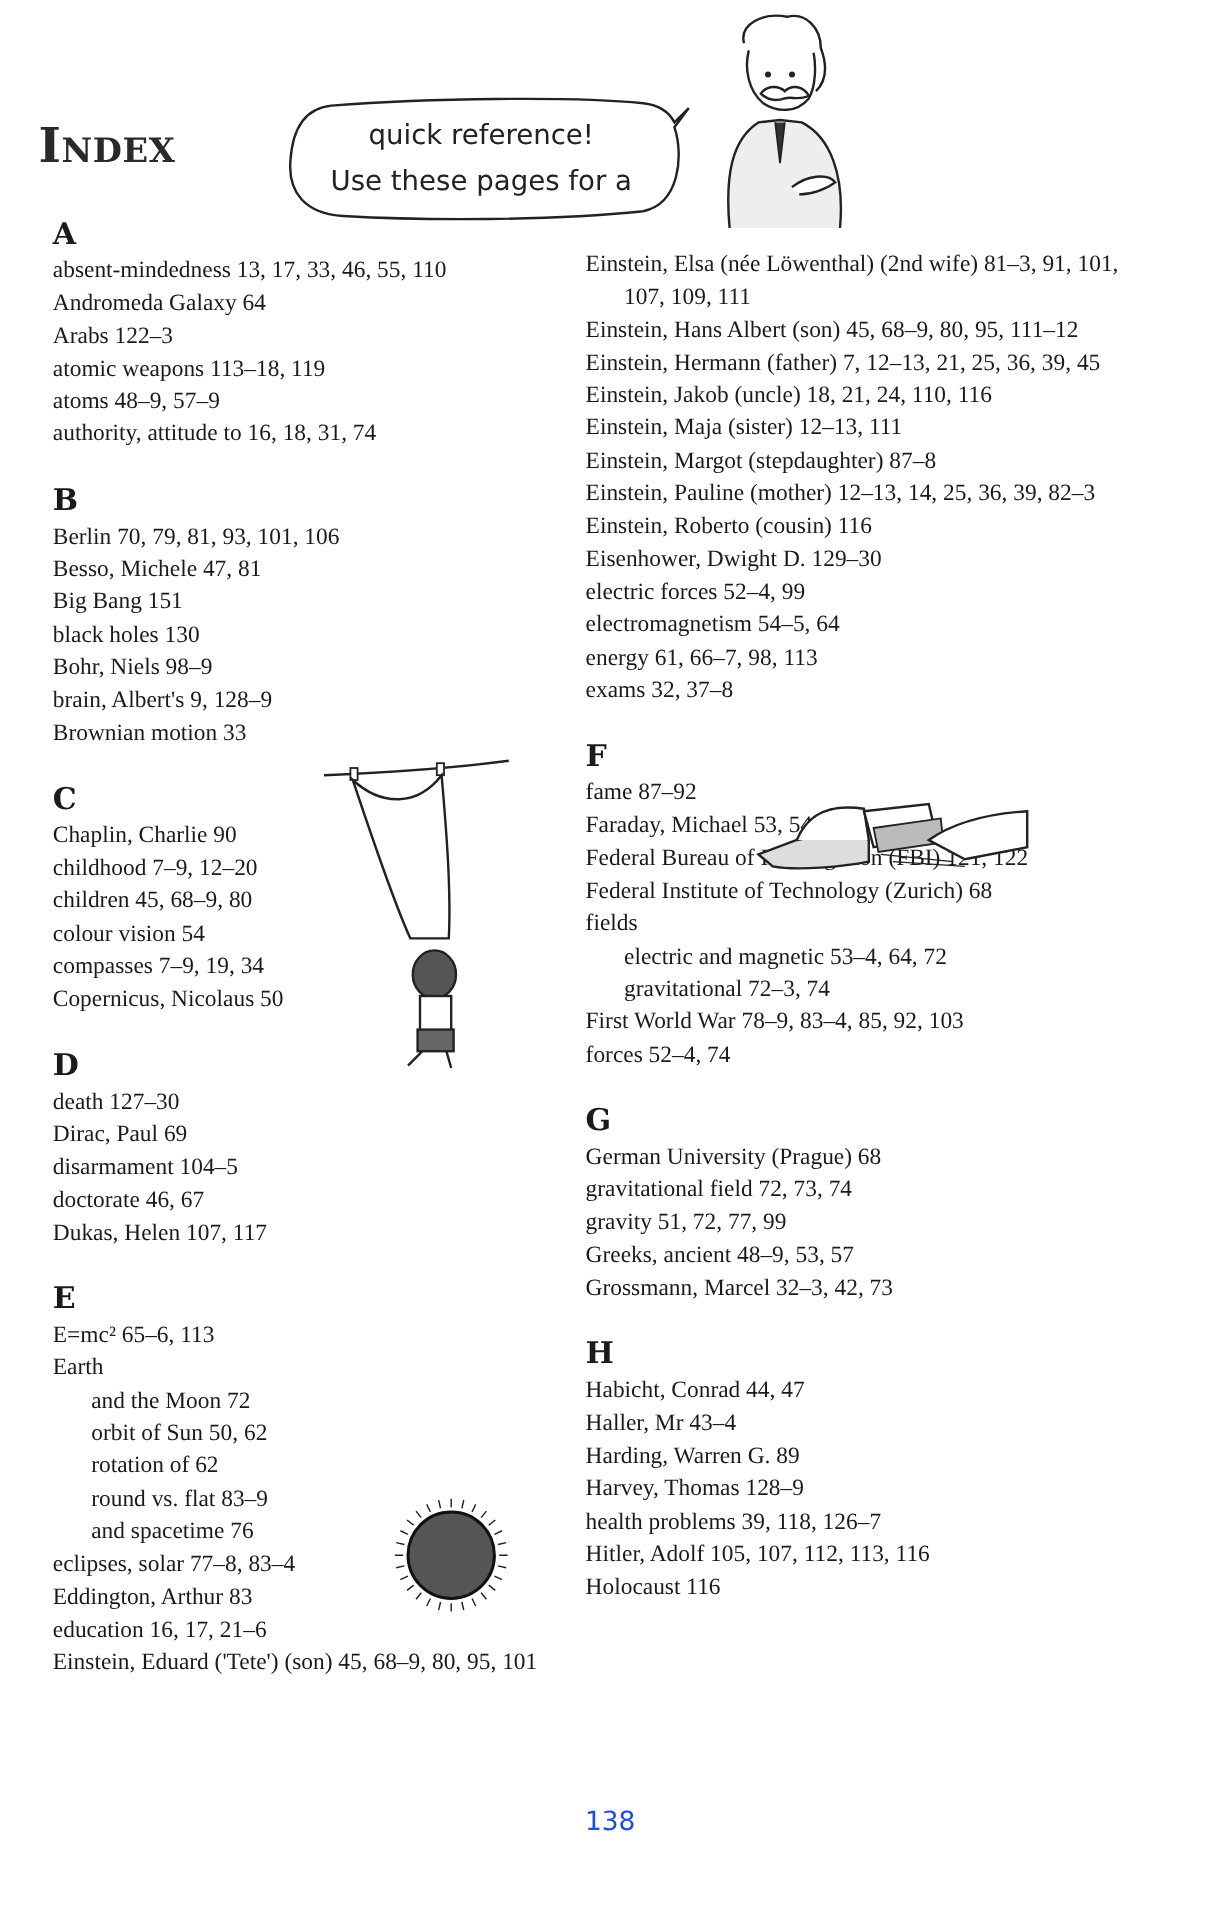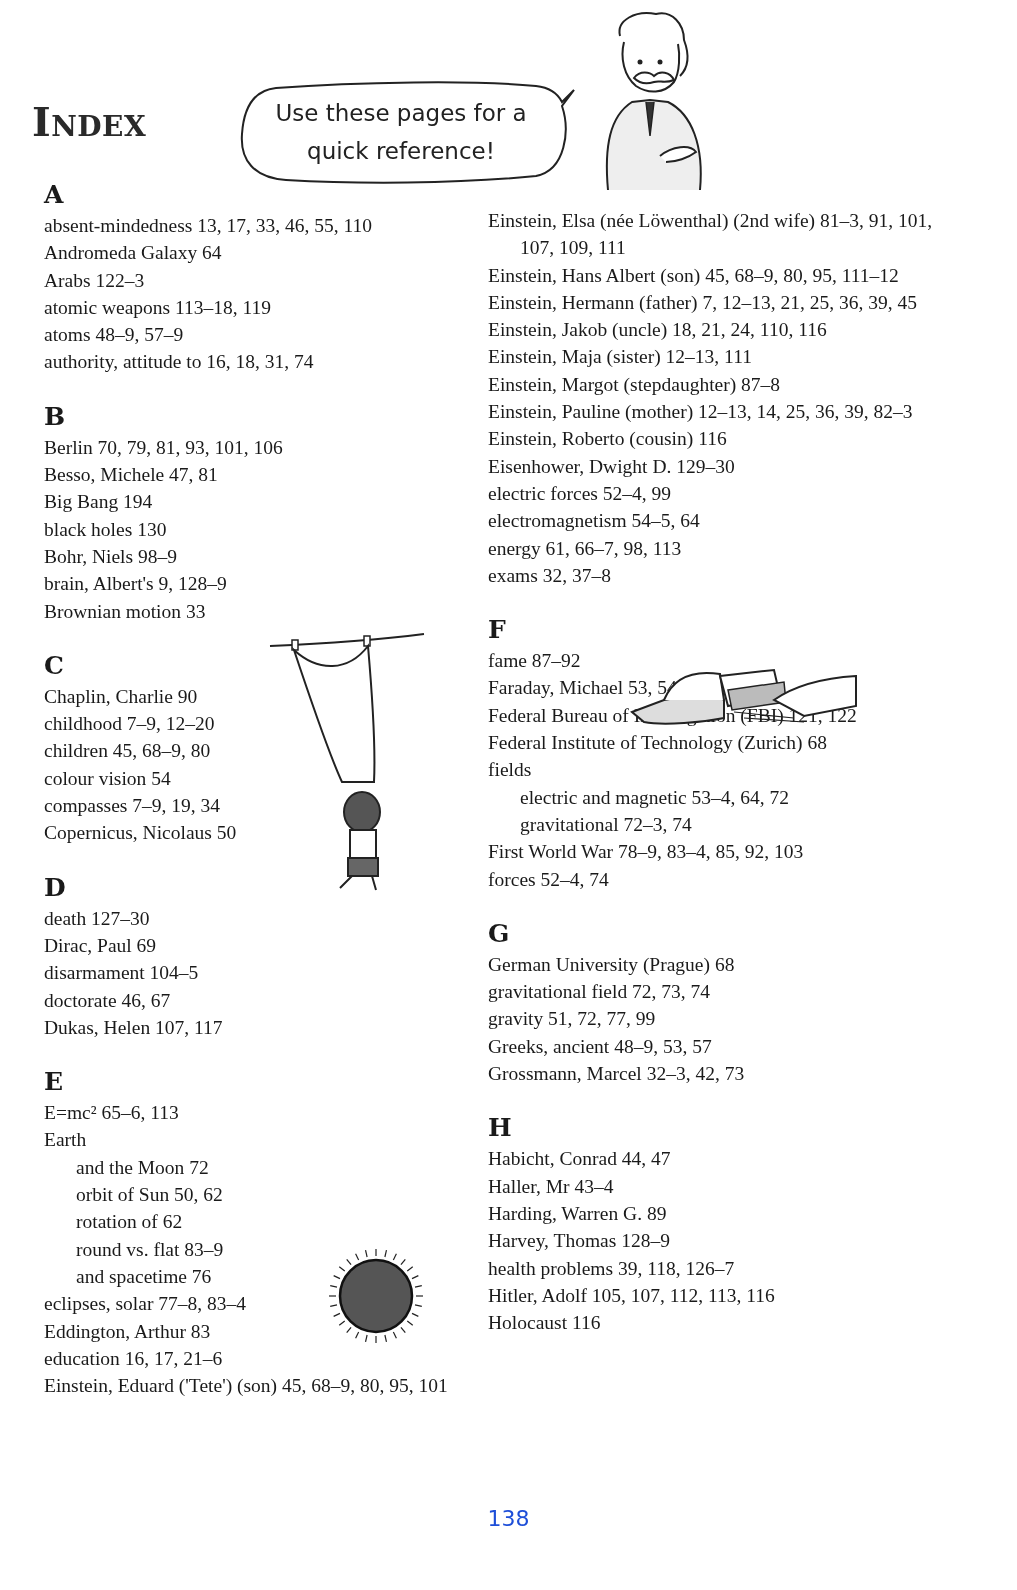--- a/index.html
+++ b/index.html
@@ -41,22 +41,22 @@
 
 <div class="page">
 
   <div class="title">Index</div>
 
   <div class="bubble">
     <svg width="340" height="106" viewBox="0 0 340 106">
       <path d="M40,8 C120,2 240,0 300,6 C318,8 324,18 326,22 L338,10 L326,26 C334,50 330,90 300,96 C220,104 120,104 50,100 C18,98 4,80 6,54 C8,24 20,10 40,8 Z" fill="#fff" stroke="#222" stroke-width="2"></path>
     </svg>
     <div class="bubble-text">
+      <div>quick reference!</div>
       <div>Use these pages for a</div>
-      <div>quick reference!</div>
     </div>
   </div>
 
   <svg class="einstein" viewBox="0 0 160 186">
     <path d="M40,30 C36,14 56,4 76,8 C92,4 104,18 104,34 C110,50 108,62 100,70" fill="none" stroke="#222" stroke-width="2"></path>
     <path d="M44,36 C40,52 44,70 56,80 C68,88 84,88 94,76 C100,66 100,48 98,38" fill="#fff" stroke="#222" stroke-width="2"></path>
     <circle cx="60" cy="56" r="2.5" fill="#222"></circle>
     <circle cx="80" cy="56" r="2.5" fill="#222"></circle>
     <path d="M54,72 C60,64 70,66 74,70 C80,64 90,66 94,74 C84,78 80,74 74,76 C68,78 60,78 54,72 Z" fill="#fff" stroke="#222" stroke-width="2"></path>
     <path d="M28,184 C24,140 30,110 52,96 L70,94 L88,96 C112,108 124,140 120,184" fill="#eee" stroke="#222" stroke-width="2"></path>
@@ -68,21 +68,21 @@
       <div class="letter first">A</div>
       <div class="entry">absent-mindedness 13, 17, 33, 46, 55, 110</div>
       <div class="entry">Andromeda Galaxy 64</div>
       <div class="entry">Arabs 122–3</div>
       <div class="entry">atomic weapons 113–18, 119</div>
       <div class="entry">atoms 48–9, 57–9</div>
       <div class="entry">authority, attitude to 16, 18, 31, 74</div>
       <div class="letter">B</div>
       <div class="entry">Berlin 70, 79, 81, 93, 101, 106</div>
       <div class="entry">Besso, Michele 47, 81</div>
-      <div class="entry">Big Bang 194</div>
+      <div class="entry">Big Bang 151</div>
       <div class="entry">black holes 130</div>
       <div class="entry">Bohr, Niels 98–9</div>
       <div class="entry">brain, Albert's 9, 128–9</div>
       <div class="entry">Brownian motion 33</div>
       <div class="letter">C</div>
       <div class="entry">Chaplin, Charlie 90</div>
       <div class="entry">childhood 7–9, 12–20</div>
       <div class="entry">children 45, 68–9, 80</div>
       <div class="entry">colour vision 54</div>
       <div class="entry">compasses 7–9, 19, 34</div>

